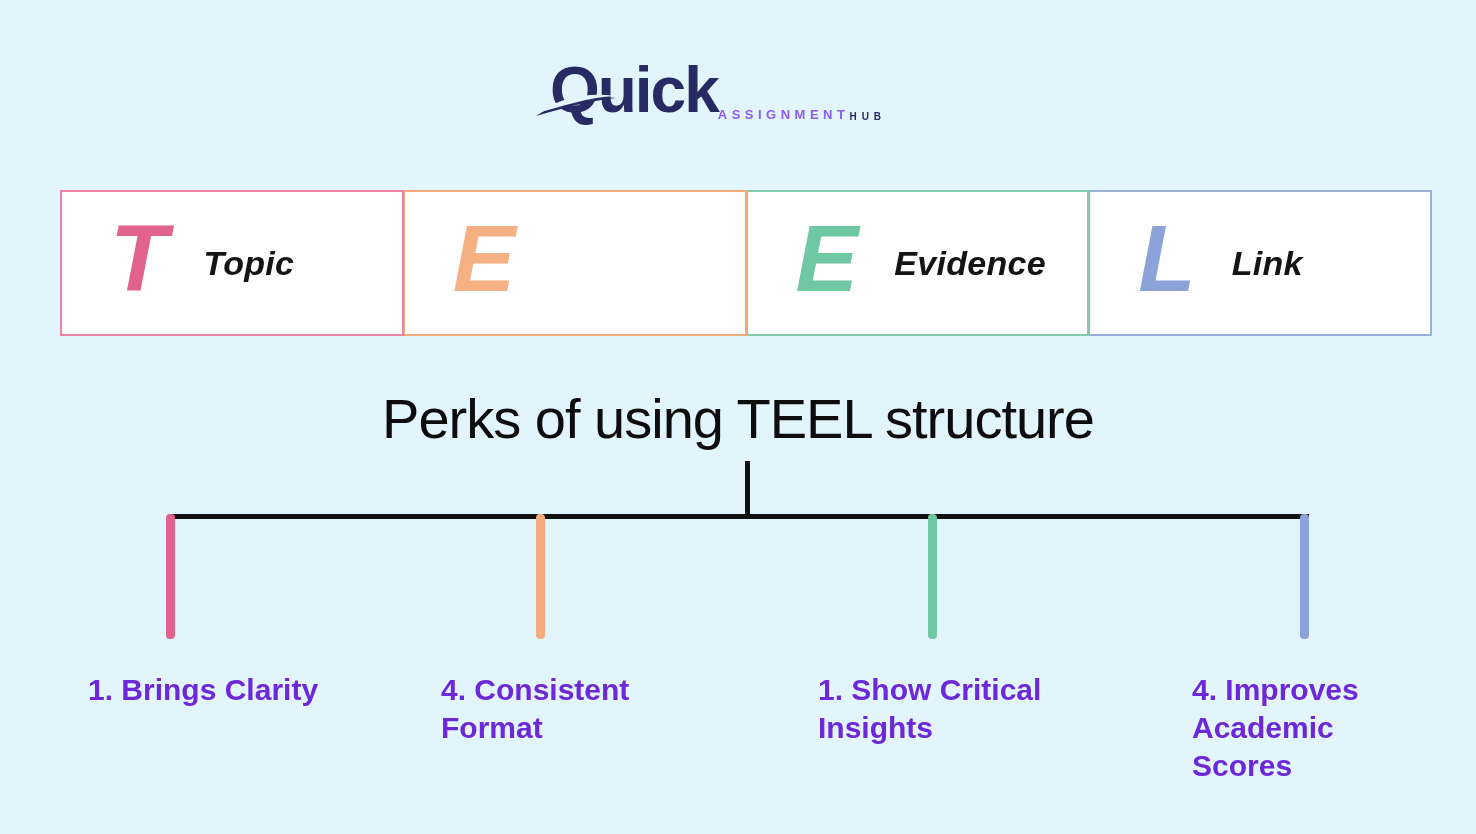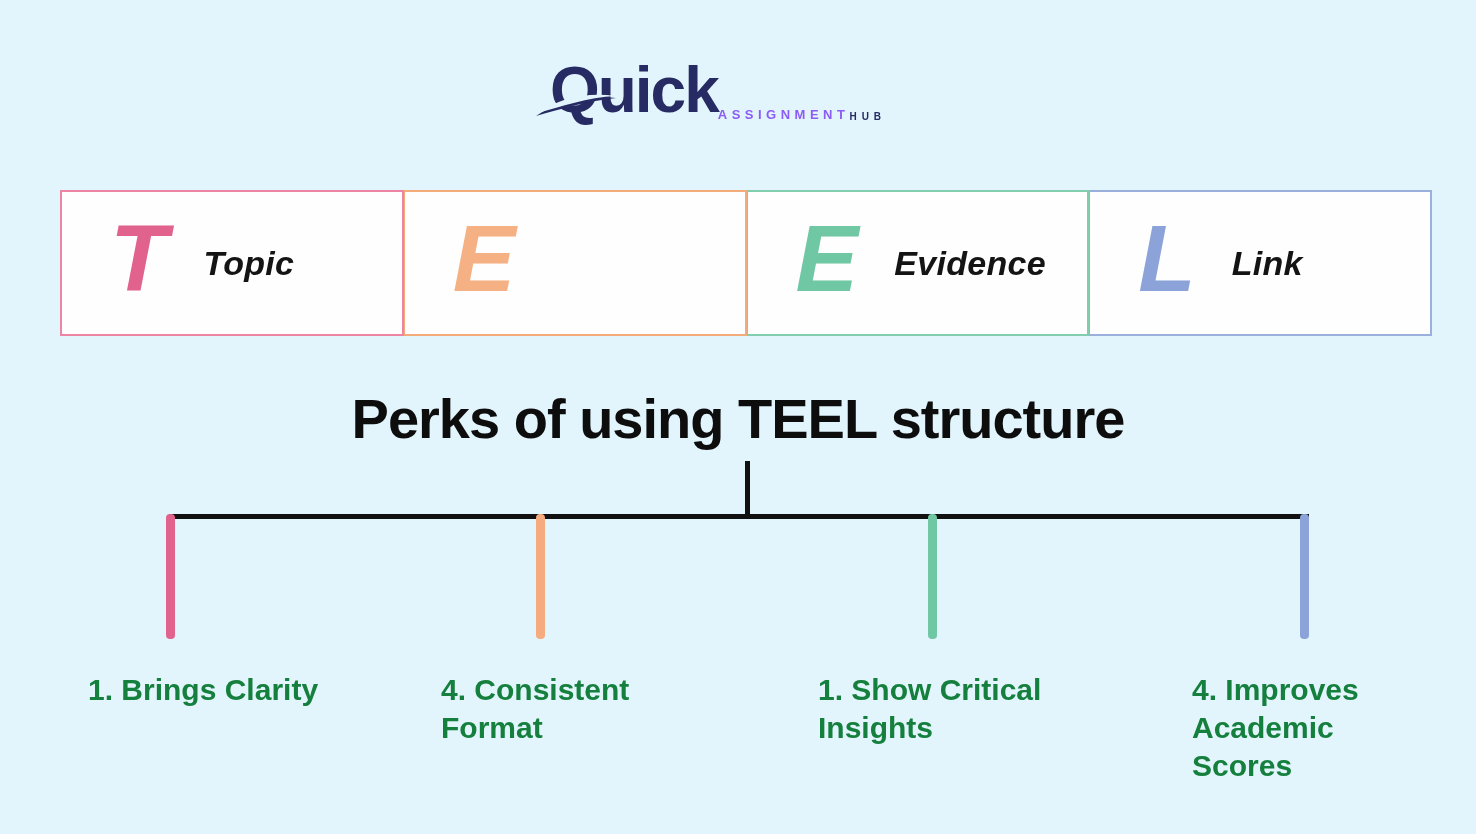--- a/index.html
+++ b/index.html
@@ -33,35 +33,35 @@
   .big-letter { font-style:italic; font-weight:bold; font-size:94px;
                 line-height:1; margin-right:36px; margin-top:-8px; }
   .letter-0 { color:#e2628e; }
   .letter-1 { color:#f5b183; }
   .letter-2 { color:#6fc7a3; }
   .letter-3 { color:#8ba3d8; }
   .box-label { font-size:34px; font-weight:600; color:#141414; letter-spacing:0.3px;font-style:italic; }
 
   
   .main-title { position:absolute; top:386px; left:0; width:100%;
-                text-align:center; font-size:56px; font-weight:bold;
+                text-align:center; font-size:56px; font-weight:normal;
                 color:#0d0d0d; letter-spacing:-1px; }
 
   
   .tree-stem  { position:absolute; left:745px; top:461px; width:5px; height:57px; background:#111; }
   .tree-hline { position:absolute; left:169px; top:514px; width:1140px; height:5px; background:#111; }
   .branch { position:absolute; top:514px; width:9px; height:125px; border-radius:4px; }
   .branch-1 { left:166px;  background:#e2628e; }
   .branch-2 { left:536px;  background:#f5ab7e; }
   .branch-3 { left:928px;  background:#6fc7a3; }
   .branch-4 { left:1300px; background:#8ba3d8; }
 
   
   .perk { position:absolute; top:671px; font-size:30px; font-weight:bold;
-          color:#15803d; line-height:38px; }
+          color:#6d28d9; line-height:38px; }
   .perk-1 { left:88px;  width:285px; }
   .perk-2 { left:441px; width:215px; }
   .perk-3 { left:818px; width:252px; }
   .perk-4 { left:1192px; width:200px; }
 </style>
 </head>
 <body>
 
 <div id="canvas">
 

